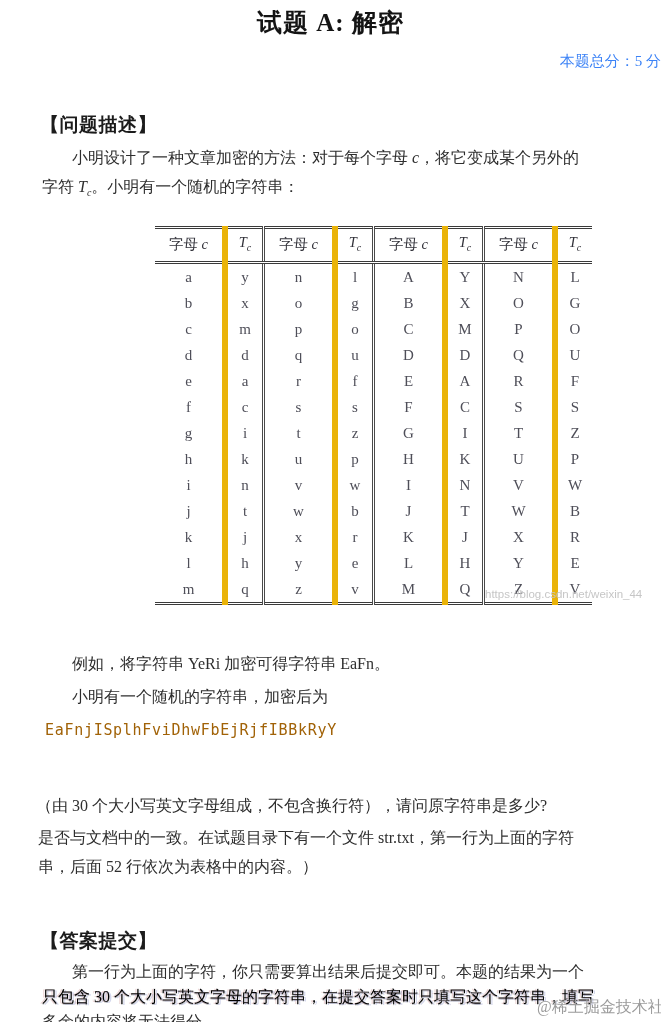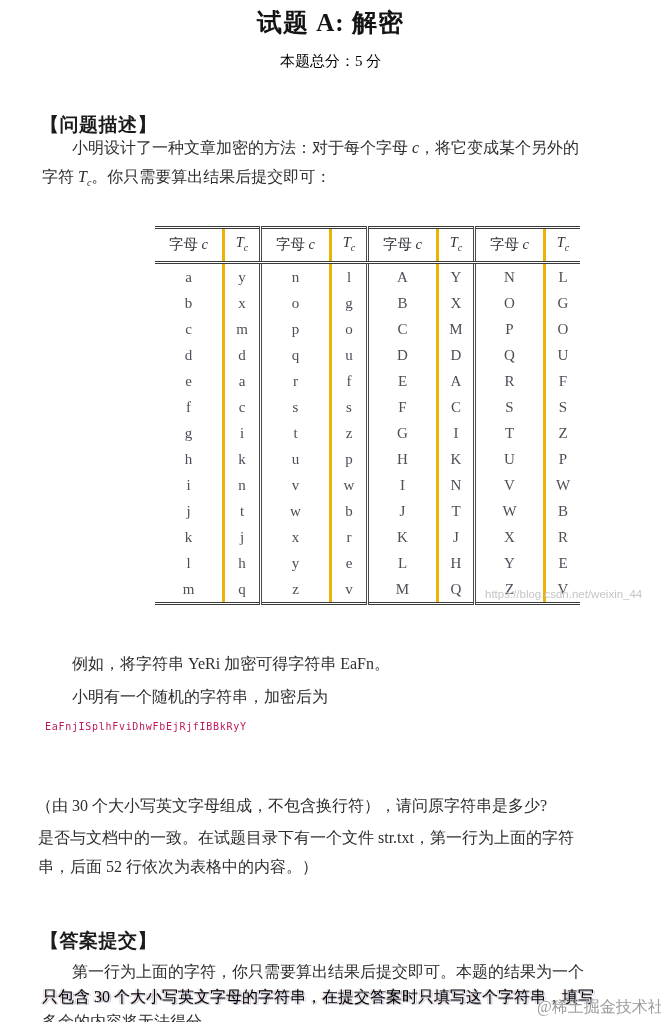--- a/index.html
+++ b/index.html
@@ -11,21 +11,21 @@
     font-family:"Liberation Serif","DejaVu Serif",serif;
     color:#2e2e2e;
   }
   .doc-title{
     position:absolute;top:6px;left:0;right:0;
     text-align:center;font-size:25px;font-weight:bold;color:#141414;
     letter-spacing:1px;
   }
   .doc-subtitle{
     position:absolute;top:52px;left:0;right:0;
-    text-align:center;font-size:15px;color:#000000;
+    text-align:right;font-size:15px;color:#3b82f6;
   }
   .sec-heading{
     position:absolute;left:40px;
     font-size:19px;font-weight:bold;
     font-family:"Liberation Sans","DejaVu Sans",sans-serif;
     color:#1c1c1c;letter-spacing:.5px;
   }
   .line{white-space:nowrap;font-size:16px;line-height:28.5px;color:#2e2e2e;}
   .indent{padding-left:30px;}
   .small-indent{padding-left:20px;}
@@ -42,27 +42,27 @@
     font-size:15px;color:#4e4e58;
   }
   table.map thead th{
     border-bottom:3px double #3a3a3a;
     font-weight:normal;font-size:14.5px;color:#33333b;
     height:27px;line-height:27px;padding:0 2px;
   }
   table.map td{height:26px;line-height:26px;padding:0;text-align:center;}
   table.map th{text-align:center;}
   .col-letter{width:63px;}
-  .col-t{width:30px;border-left:3px solid #eab308;}
+  .col-t{width:30px;border-left:6px solid #eab308;}
   .group-start{border-left:3px double #4a4a4a;}
 
   .cipher{
     position:absolute;top:721px;left:45px;
     font-family:"DejaVu Sans Mono","Liberation Mono",monospace;
-    font-size:10px;letter-spacing:.7px;color:#be185d;
+    font-size:15px;letter-spacing:.7px;color:#a16207;
   }
   .ghost{
     filter:blur(.5px);
     color:#000000;
     text-shadow:2px 1px 0 rgba(110,120,190,.30),-2px 0 0 rgba(190,110,110,.28),0 1px 0 rgba(80,80,80,.35);
     text-align:center;
   }
   .wm-csdn{
     position:absolute;top:588px;left:477px;white-space:nowrap;
     font-family:"Liberation Sans","DejaVu Sans",sans-serif;
@@ -76,23 +76,23 @@
 </head>
 <body>
 
 <div class="page">
 
   <div class="doc-title">试题 A: 解密</div>
   <div class="doc-subtitle">本题总分：5 分</div>
 
   <div class="sec-heading" style="top:112px;">【问题描述】</div>
 
-  <div class="block" style="top:134px;">
+  <div class="block" style="top:144px;">
     <div class="line indent"><span>小明设计了一种文章加密的方法：对于每个字母 </span><i class="var">c</i><span>，将它变成某个另外的</span></div>
-    <div class="line"><span>字符 </span><i class="var">T</i><sub class="var">c</sub><span>。你只需要算出结果后提交即可：</span></div>
+    <div class="line"><span>字符 </span><i class="var">T</i><sub class="var">c</sub><span>。小明有一个随机的字符串：</span></div>
   </div>
 
   <div class="table-wrap">
     <table class="map">
       <thead>
         <tr>
           <th class="col-letter"><span>字母 </span><i class="var">c</i></th>
           <th class="col-t"><i class="var">T</i><sub class="var">c</sub></th>
           <th class="col-letter group-start"><span>字母 </span><i class="var">c</i></th>
           <th class="col-t"><i class="var">T</i><sub class="var">c</sub></th>

